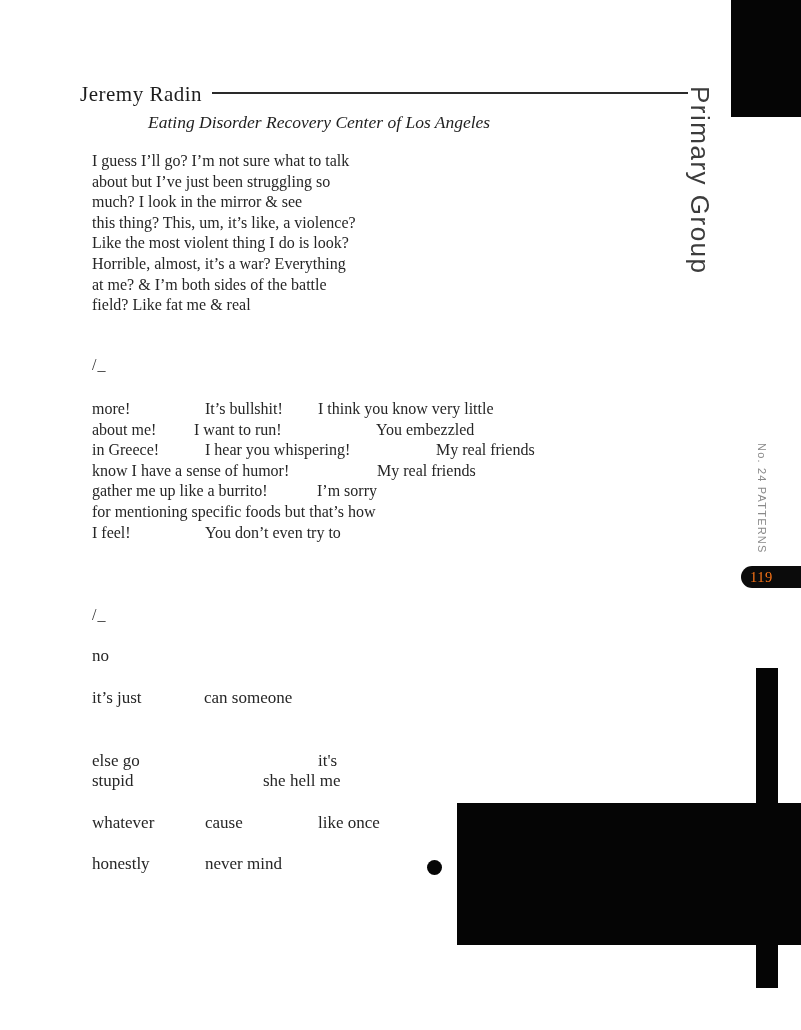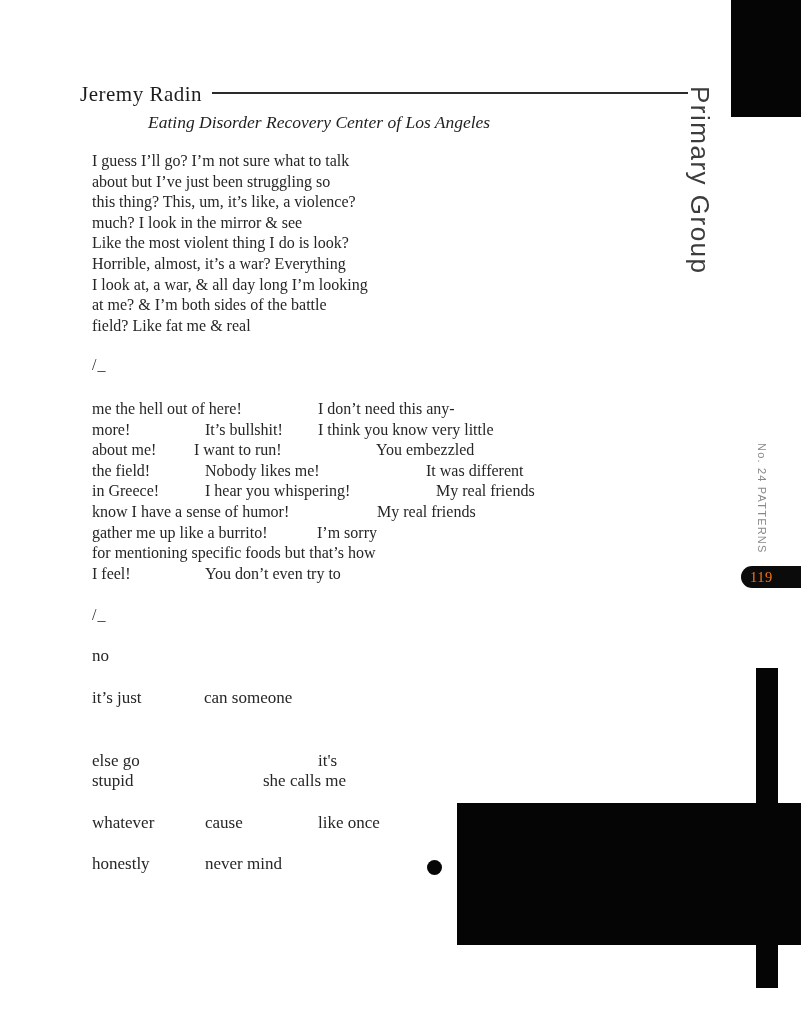--- a/index.html
+++ b/index.html
@@ -86,50 +86,40 @@
 
 <div class="page">
 
   <div class="author">Jeremy Radin</div>
   <div class="header-rule"></div>
   <div class="subtitle">Eating Disorder Recovery Center of Los Angeles</div>
 
   <div class="stanza stanza1" id="stanza1">
       <div class="pline">I guess I’ll go? I’m not sure what to talk</div>
       <div class="pline">about but I’ve just been struggling so</div>
+      <div class="pline">much? I look in the mirror &amp; see</div>
       <div class="pline">this thing? This, um, it’s like, a violence?</div>
-      <div class="pline">much? I look in the mirror &amp; see</div>
       <div class="pline">Like the most violent thing I do is look?</div>
       <div class="pline">Horrible, almost, it’s a war? Everything</div>
-      <div class="pline">I look at, a war, &amp; all day long I’m looking</div>
       <div class="pline">at me? &amp; I’m both sides of the battle</div>
       <div class="pline">field? Like fat me &amp; real</div>
     </div>
 
   <div class="divider divider1">/_</div>
 
   <div class="stanza stanza2" id="stanza2">
-      <div class="s2line">
-        <span style="left: 0px;">me the hell out of here!</span>
-        <span style="left: 226px;">I don’t need this any-</span>
-      </div>
       <div class="s2line">
         <span style="left: 0px;">more!</span>
         <span style="left: 113px;">It’s bullshit!</span>
         <span style="left: 226px;">I think you know very little</span>
       </div>
       <div class="s2line">
         <span style="left: 0px;">about me!</span>
         <span style="left: 102px;">I want to run!</span>
         <span style="left: 284px;">You embezzled</span>
-      </div>
-      <div class="s2line">
-        <span style="left: 0px;">the field!</span>
-        <span style="left: 113px;">Nobody likes me!</span>
-        <span style="left: 334px;">It was different</span>
       </div>
       <div class="s2line">
         <span style="left: 0px;">in Greece!</span>
         <span style="left: 113px;">I hear you whispering!</span>
         <span style="left: 344px;">My real friends</span>
       </div>
       <div class="s2line">
         <span style="left: 0px;">know I have a sense of humor!</span>
         <span style="left: 285px;">My real friends</span>
       </div>
@@ -155,21 +145,21 @@
       <div class="s3line" style="top: 688px;">
         <span style="left: 0px;">it’s just</span>
         <span style="left: 112px;">can someone</span>
       </div>
       <div class="s3line" style="top: 729px; margin-top: 22px;">
         <span style="left: 0px;">else go</span>
         <span style="left: 226px;">it's</span>
       </div>
       <div class="s3line" style="top: 771.2px;">
         <span style="left: 0px;">stupid</span>
-        <span style="left: 171px;">she calls me</span>
+        <span style="left: 171px;">she hell me</span>
       </div>
       <div class="s3line" style="top: 812.8px;">
         <span style="left: 0px;">whatever</span>
         <span style="left: 113px;">cause</span>
         <span style="left: 226px;">like once</span>
       </div>
       <div class="s3line" style="top: 854.4px;">
         <span style="left: 0px;">honestly</span>
         <span style="left: 113px;">never mind</span>
       </div>

